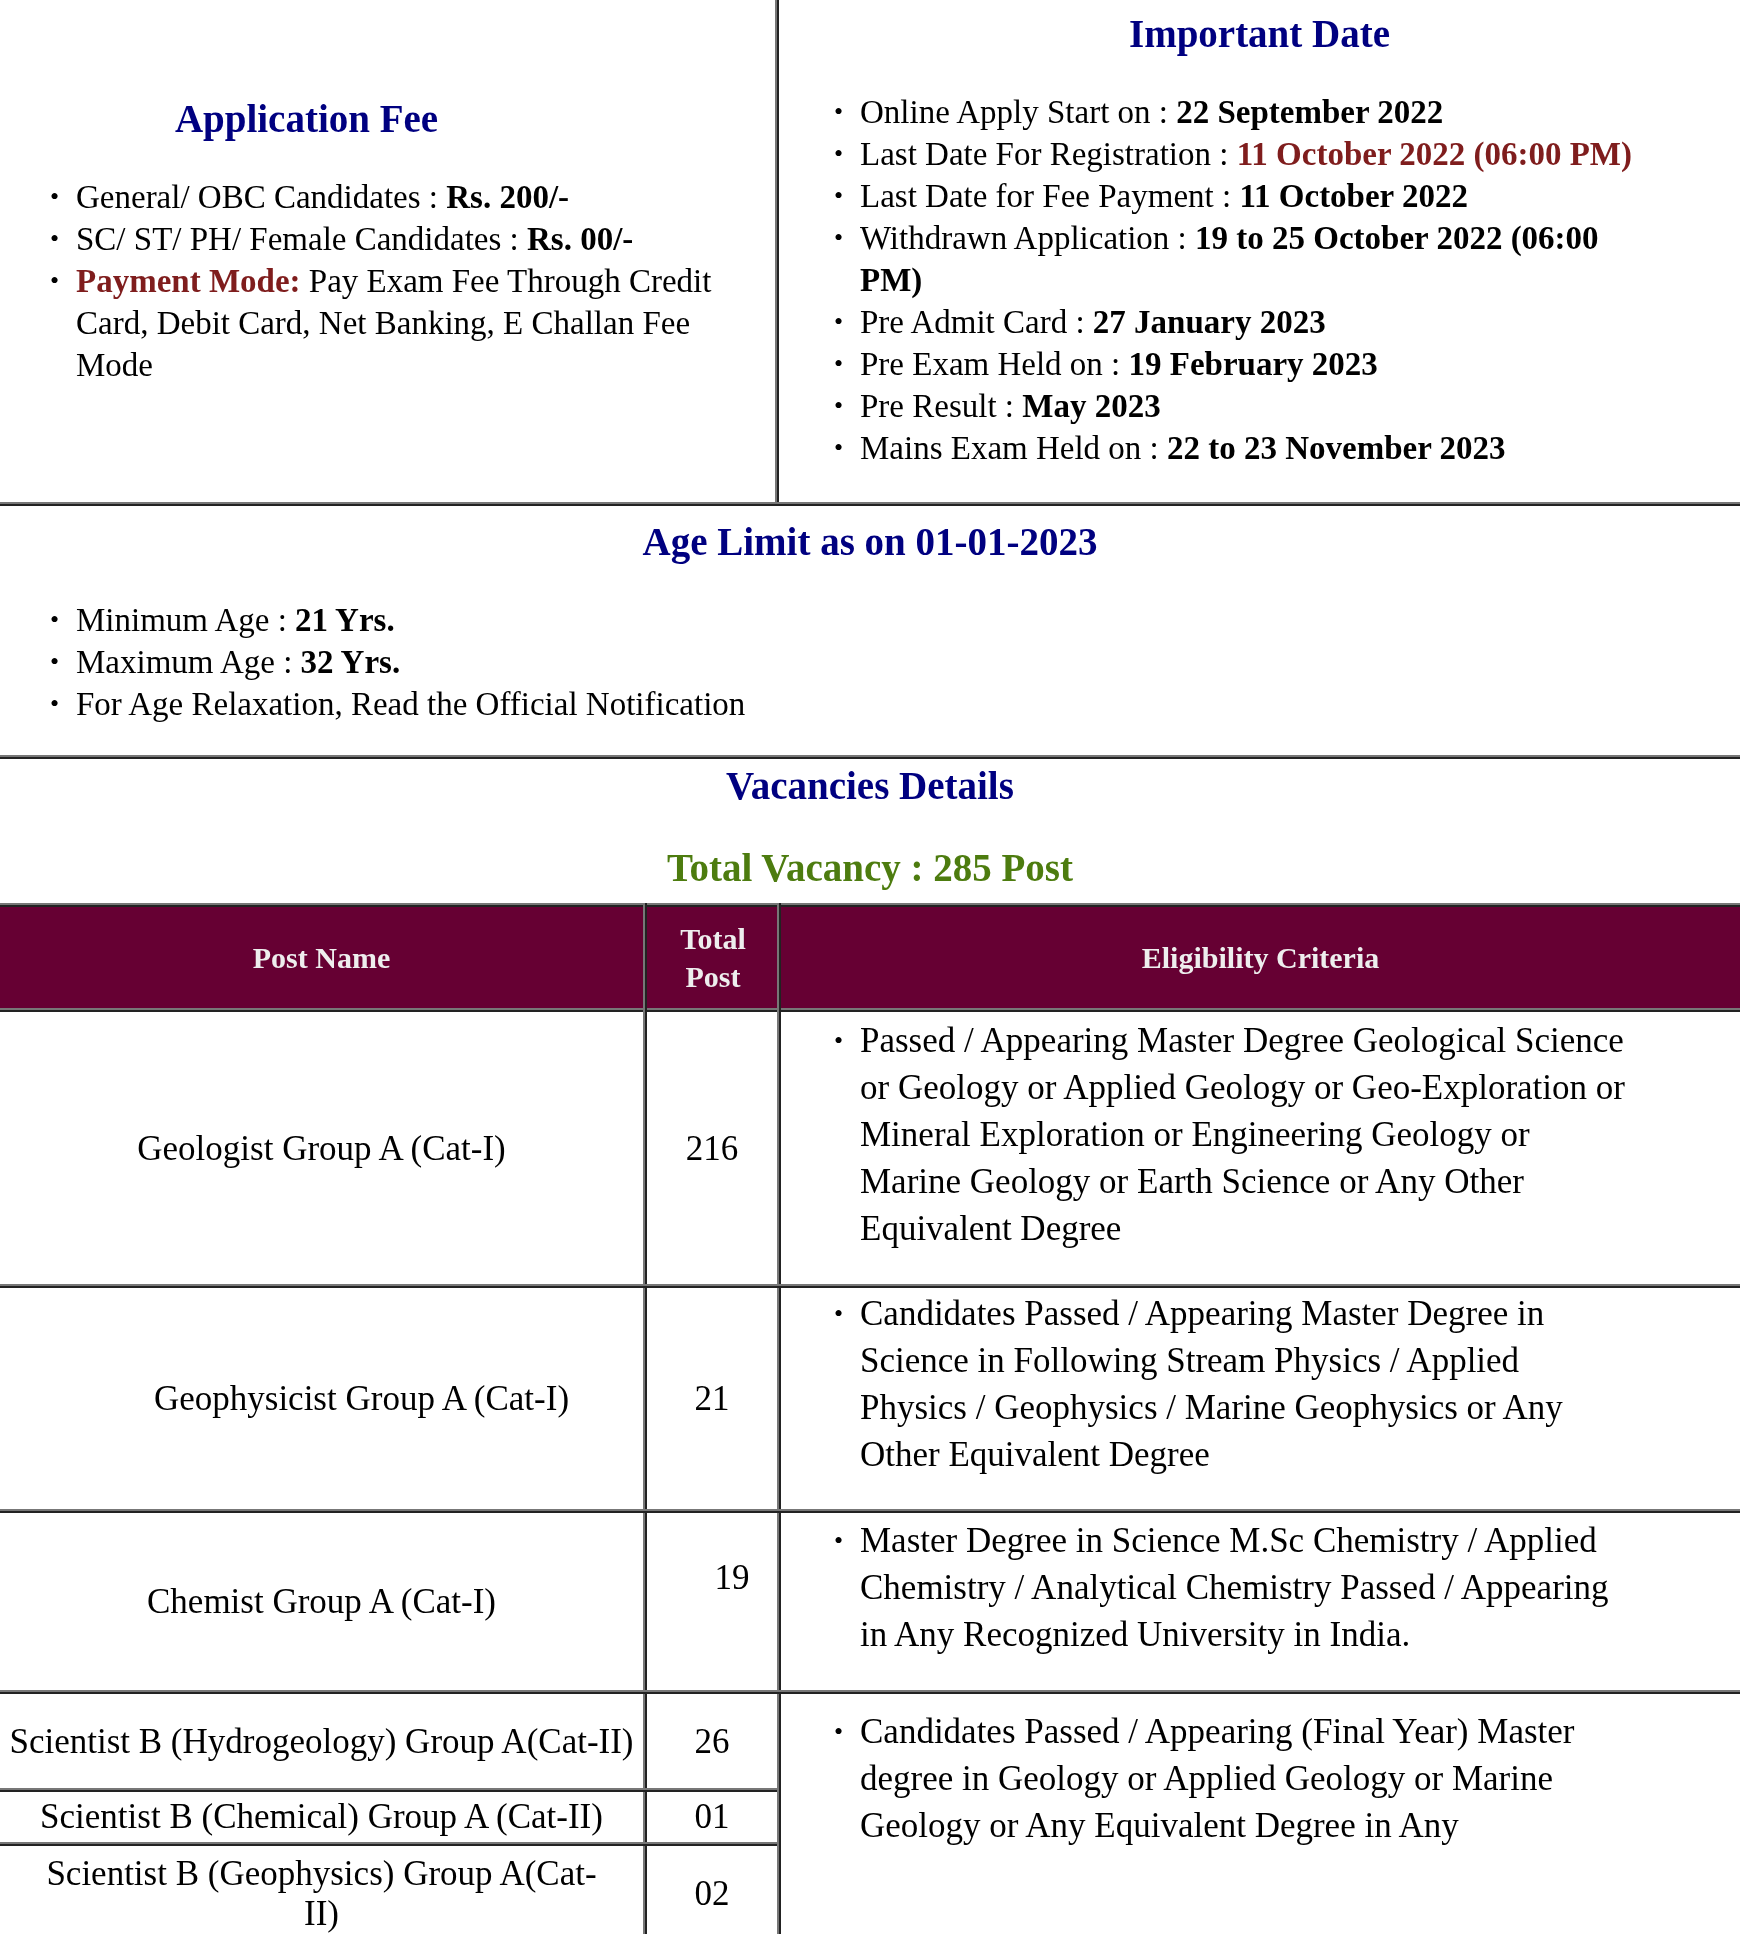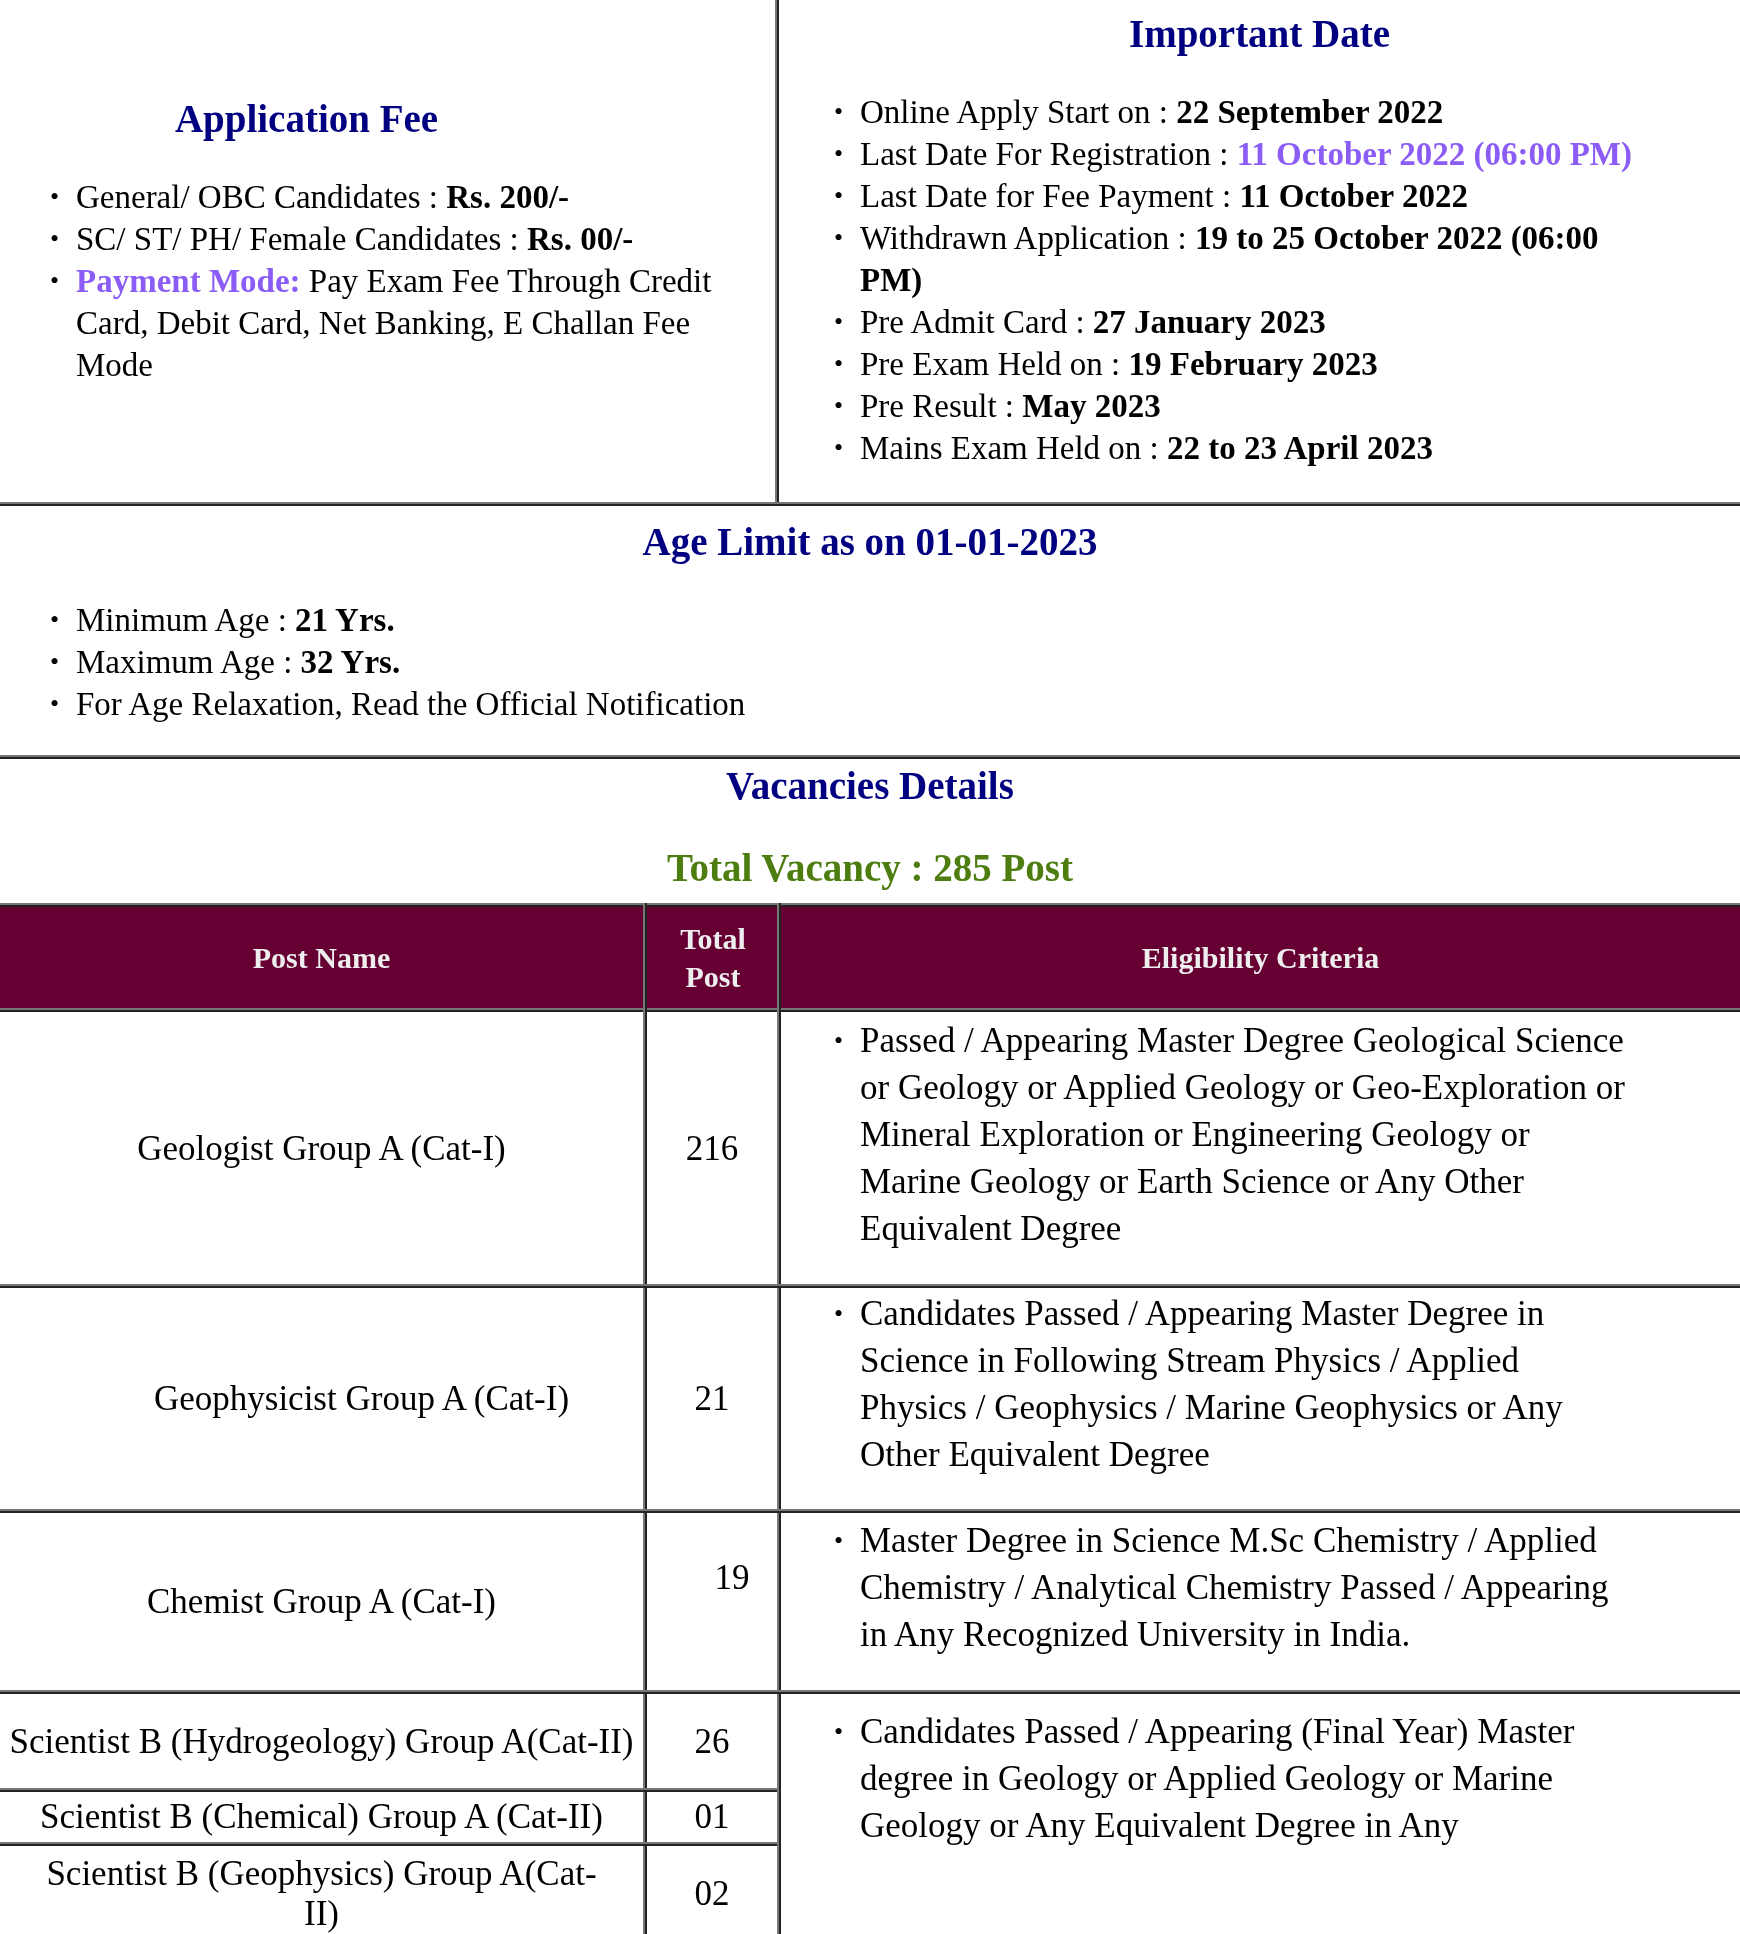--- a/index.html
+++ b/index.html
@@ -11,21 +11,21 @@
   .hline { position: absolute; left: 0; width: 1740px; height: 4px;
     background: linear-gradient(#777 0 50%, #222 50% 100%); }
   .vline { position: absolute; width: 4px;
     background: linear-gradient(90deg, #777 0 50%, #222 50% 100%); }
   .heading { position: absolute; font-weight: bold; color: #000080; font-size: 39px;
     text-align: center; line-height: 46px; white-space: nowrap; }
   ul.blist { position: absolute; margin: 0; padding: 0 0 0 0; list-style: none; }
   ul.blist li { position: relative; padding-left: 0; line-height: 42px; font-size: 33px; }
   ul.blist li::before { content: "\2022"; position: absolute; left: -26px; top: 0; font-size: 26px; }
   .b { font-weight: bold; }
-  .redb { color: #8b5cf6; font-weight: bold; }
+  .redb { color: #7f1d1d; font-weight: bold; }
 
   
   .thead { position: absolute; left: 0; top: 907px; width: 1740px; height: 101px; background: #660033; }
   .th { position: absolute; color: #eeeeee; font-weight: bold; font-size: 30px; text-align: center;
     line-height: 38px; display: flex; align-items: center; justify-content: center; height: 101px; top: 907px; }
   .cell { position: absolute; display: flex; align-items: center; justify-content: center;
     text-align: center; font-size: 35px; line-height: 40px; }
   .elig { position: absolute; left: 860px; width: 880px; margin: 0; padding: 0; list-style: none; }
   .elig li { position: relative; font-size: 35px; line-height: 47px; }
   .elig li::before { content: "\2022"; position: absolute; left: -26px; top: 0; font-size: 26px; }
@@ -44,21 +44,21 @@
 
 <div class="heading" style="left:779px; width:961px; top:11px;">Important Date</div>
 <ul class="blist" style="left:860px; top:91px; width:880px;">
   <li><span>Online Apply Start on : </span><span class="b">22 September 2022</span></li>
   <li><span>Last Date For Registration : </span><span class="redb">11 October 2022 (06:00 PM)</span></li>
   <li><span>Last Date for Fee Payment : </span><span class="b">11 October 2022</span></li>
   <li><span>Withdrawn Application : </span><span class="b">19 to 25 October 2022 (06:00</span><br><span class="b">PM)</span></li>
   <li><span>Pre Admit Card : </span><span class="b">27 January 2023</span></li>
   <li><span>Pre Exam Held on : </span><span class="b">19 February 2023</span></li>
   <li><span>Pre Result : </span><span class="b">May 2023</span></li>
-  <li><span>Mains Exam Held on : </span><span class="b">22 to 23 April 2023</span></li>
+  <li><span>Mains Exam Held on : </span><span class="b">22 to 23 November 2023</span></li>
 </ul>
 
 <div class="hline" style="top:502px;"></div>
 
 <div class="heading" style="left:0; width:1740px; top:519px;">Age Limit as on 01-01-2023</div>
 <ul class="blist" style="left:76px; top:599px; width:1600px;">
   <li><span>Minimum Age : </span><span class="b">21 Yrs.</span></li>
   <li><span>Maximum Age : </span><span class="b">32 Yrs.</span></li>
   <li><span>For Age Relaxation, Read the Official Notification</span></li>
 </ul>

